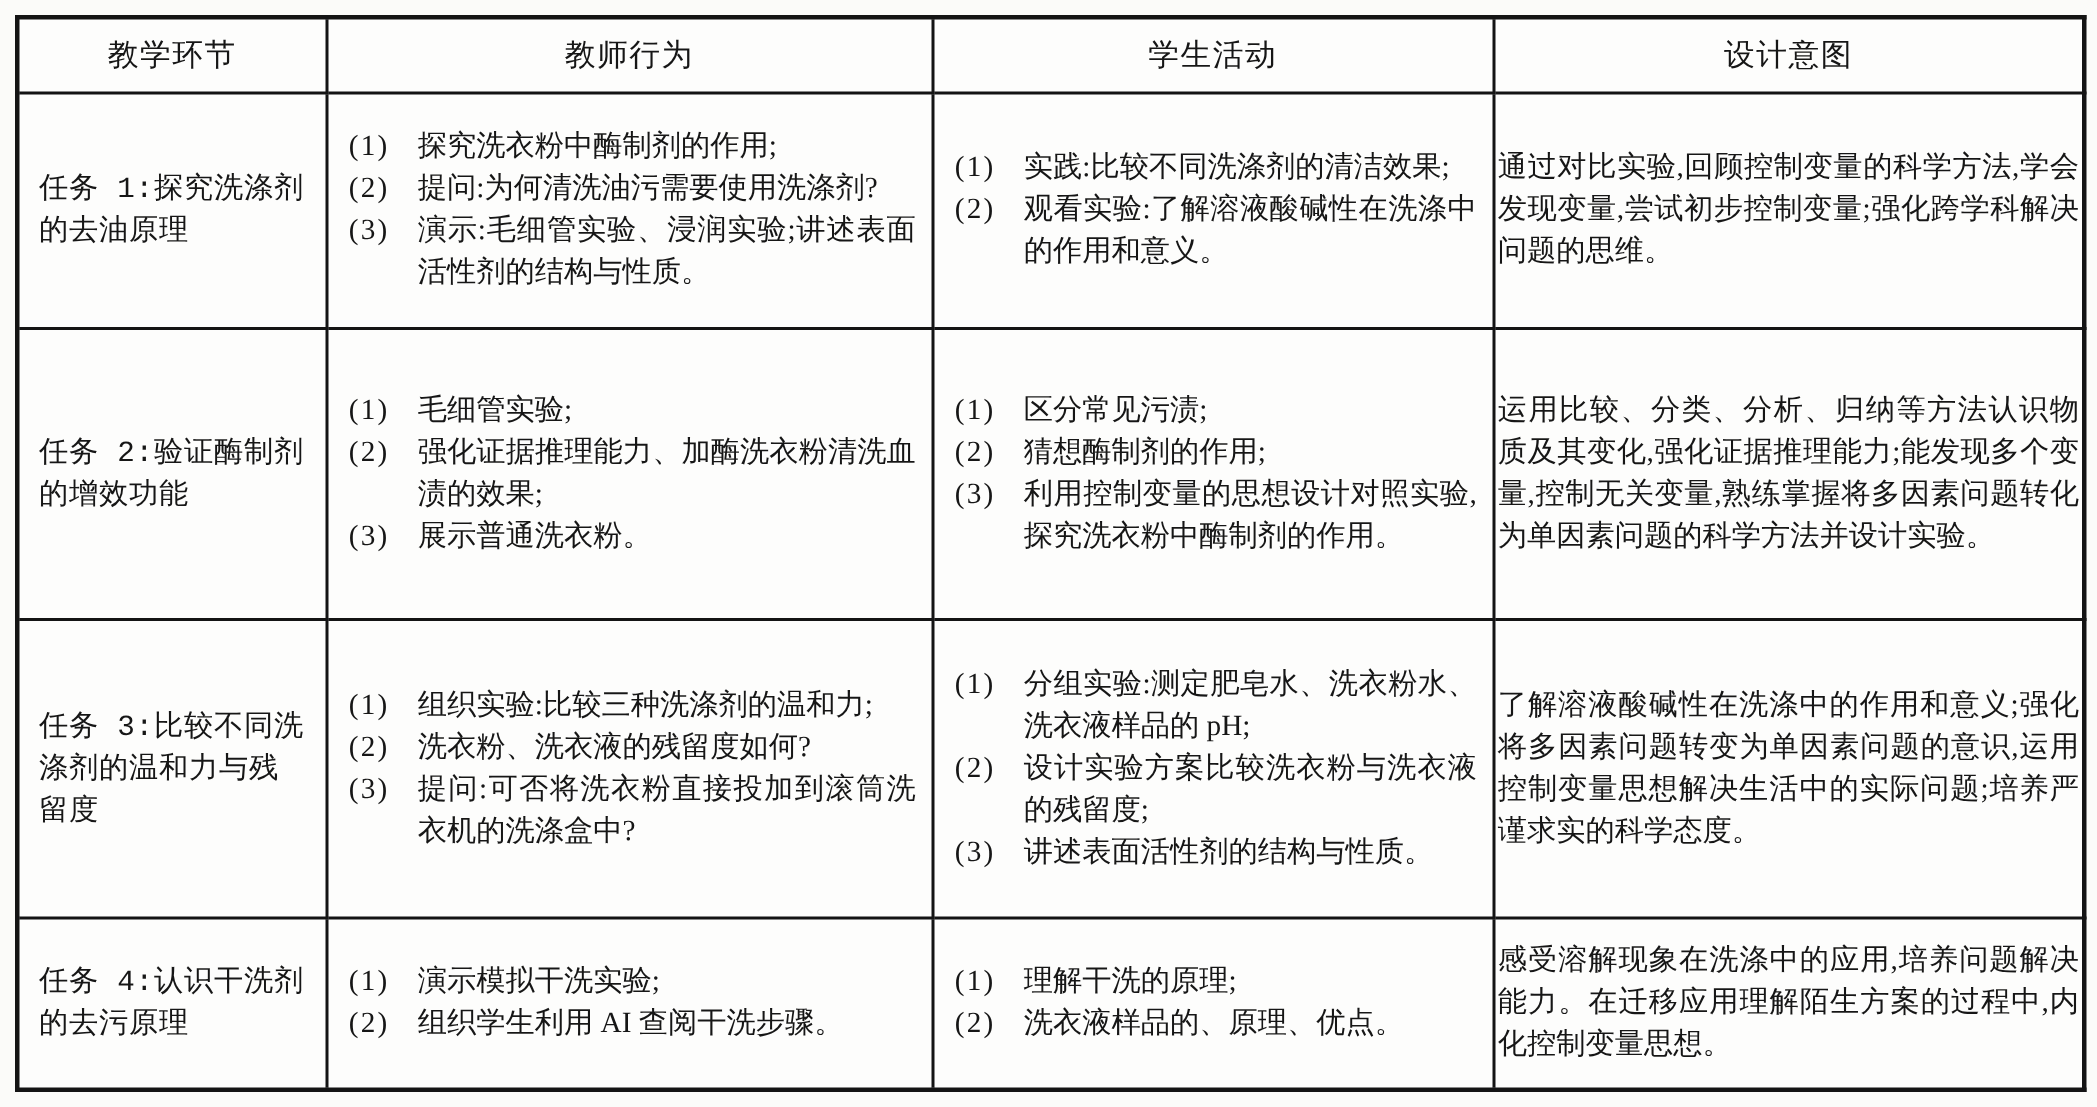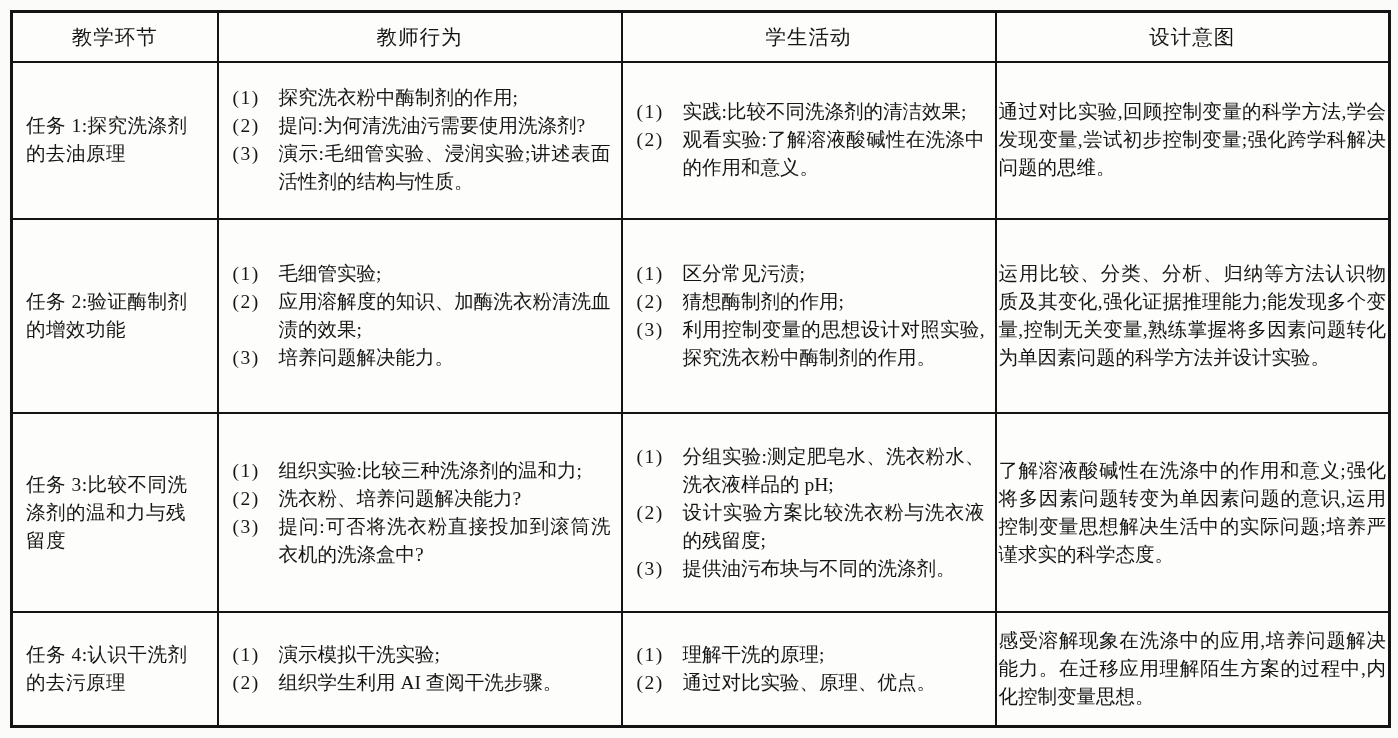--- a/index.html
+++ b/index.html
@@ -33,20 +33,21 @@
   .tdtable th{
     font-weight:normal;
     font-size:20.5px;
     text-align:center;
     letter-spacing:1px;
   }
   td.stage{
     padding:4px 13px;
     text-align:left;
     letter-spacing:0.5px;
+    font-family:Liberation Mono, monospace;
   }
   td.cell-list{padding:6px 10px 6px 14px;}
   td.intent{
     padding:4px 2px;
     text-align:justify;
   }
   .item{
     display:flex;
     align-items:flex-start;
   }
@@ -111,25 +112,25 @@
 
       <tr class="r2">
         <td class="stage">任务 2:验证酶制剂的增效功能</td>
         <td class="cell-list">
           <div class="item">
             <span class="num">(1)</span>
             <span class="txt">毛细管实验;</span>
           </div>
           <div class="item">
             <span class="num">(2)</span>
-            <span class="txt">应用溶解度的知识、加酶洗衣粉清洗血渍的效果;</span>
-          </div>
-          <div class="item">
-            <span class="num">(3)</span>
-            <span class="txt">培养问题解决能力。</span>
+            <span class="txt">强化证据推理能力、加酶洗衣粉清洗血渍的效果;</span>
+          </div>
+          <div class="item">
+            <span class="num">(3)</span>
+            <span class="txt">展示普通洗衣粉。</span>
           </div>
         </td>
         <td class="cell-list">
           <div class="item">
             <span class="num">(1)</span>
             <span class="txt">区分常见污渍;</span>
           </div>
           <div class="item">
             <span class="num">(2)</span>
             <span class="txt">猜想酶制剂的作用;</span>
@@ -144,39 +145,39 @@
 
       <tr class="r3">
         <td class="stage">任务 3:比较不同洗涤剂的温和力与残留度</td>
         <td class="cell-list">
           <div class="item">
             <span class="num">(1)</span>
             <span class="txt">组织实验:比较三种洗涤剂的温和力;</span>
           </div>
           <div class="item">
             <span class="num">(2)</span>
-            <span class="txt">洗衣粉、培养问题解决能力?</span>
+            <span class="txt">洗衣粉、洗衣液的残留度如何?</span>
           </div>
           <div class="item">
             <span class="num">(3)</span>
             <span class="txt">提问:可否将洗衣粉直接投加到滚筒洗衣机的洗涤盒中?</span>
           </div>
         </td>
         <td class="cell-list">
           <div class="item">
             <span class="num">(1)</span>
             <span class="txt">分组实验:测定肥皂水、洗衣粉水、洗衣液样品的 pH;</span>
           </div>
           <div class="item">
             <span class="num">(2)</span>
             <span class="txt">设计实验方案比较洗衣粉与洗衣液的残留度;</span>
           </div>
           <div class="item">
             <span class="num">(3)</span>
-            <span class="txt">提供油污布块与不同的洗涤剂。</span>
+            <span class="txt">讲述表面活性剂的结构与性质。</span>
           </div>
         </td>
         <td class="intent">了解溶液酸碱性在洗涤中的作用和意义;强化将多因素问题转变为单因素问题的意识,运用控制变量思想解决生活中的实际问题;培养严谨求实的科学态度。</td>
       </tr>
 
       <tr class="r4">
         <td class="stage">任务 4:认识干洗剂的去污原理</td>
         <td class="cell-list">
           <div class="item">
             <span class="num">(1)</span>
@@ -187,21 +188,21 @@
             <span class="txt">组织学生利用 AI 查阅干洗步骤。</span>
           </div>
         </td>
         <td class="cell-list">
           <div class="item">
             <span class="num">(1)</span>
             <span class="txt">理解干洗的原理;</span>
           </div>
           <div class="item">
             <span class="num">(2)</span>
-            <span class="txt">通过对比实验、原理、优点。</span>
+            <span class="txt">洗衣液样品的、原理、优点。</span>
           </div>
         </td>
         <td class="intent">感受溶解现象在洗涤中的应用,培养问题解决能力。在迁移应用理解陌生方案的过程中,内化控制变量思想。</td>
       </tr>
 
     </tbody>
   </table>
 </div>
 
 </body></html>

